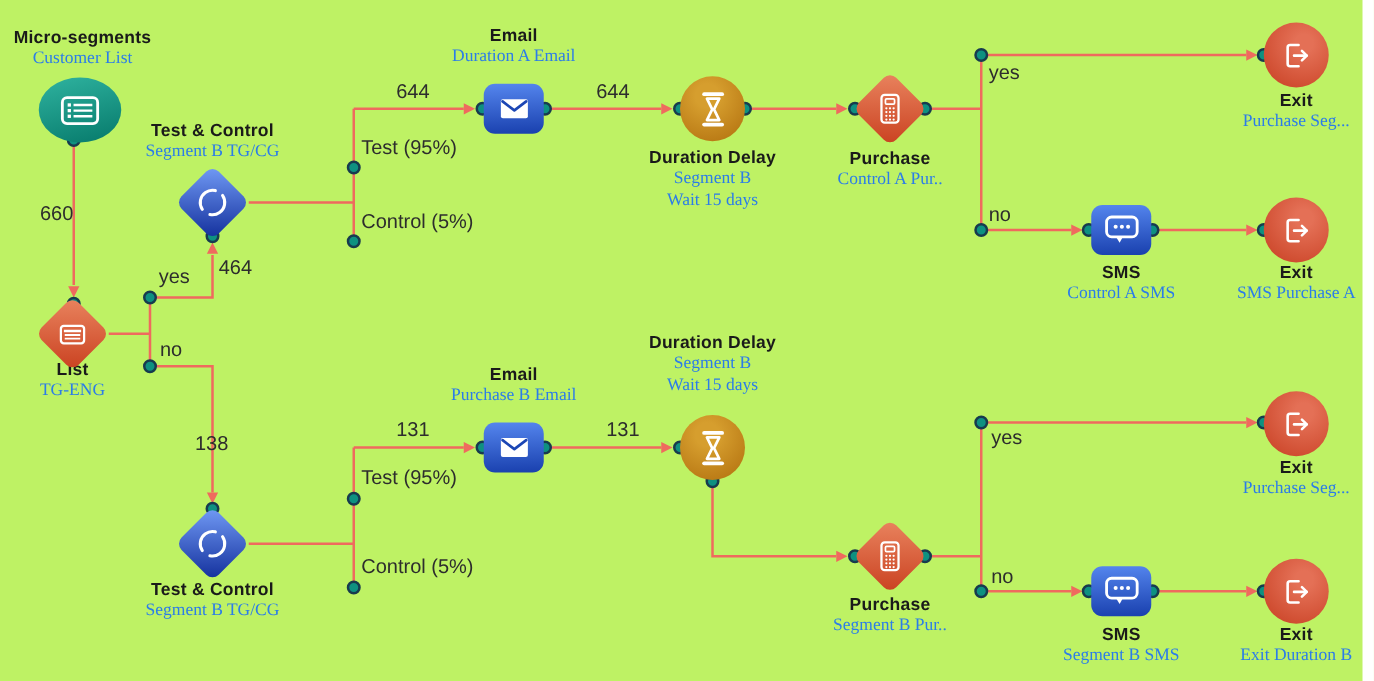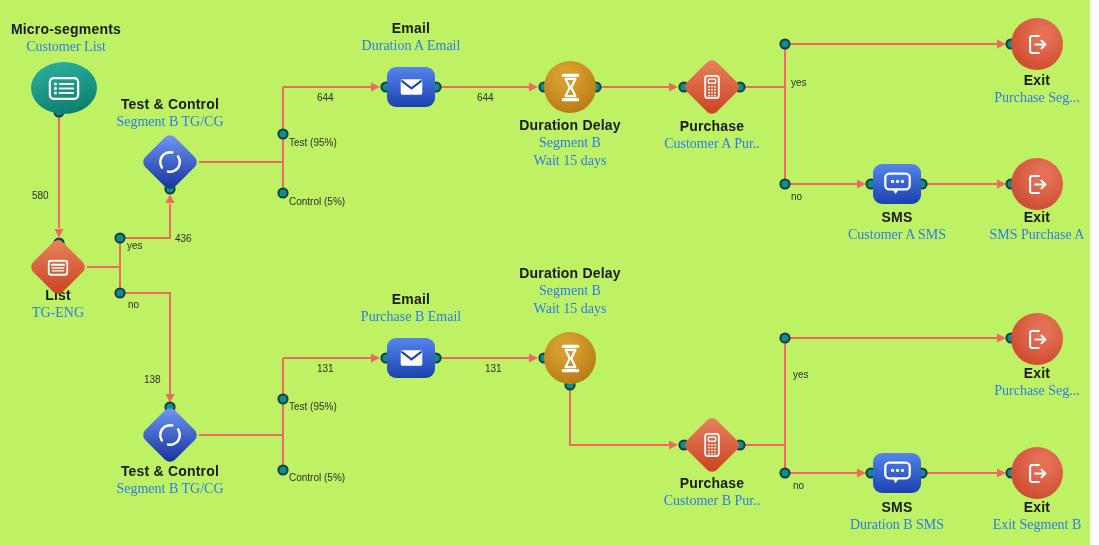--- a/index.html
+++ b/index.html
@@ -15,21 +15,21 @@
   .diamond.orange{background:linear-gradient(135deg,#E8815C 5%,#CB4423 95%);}
   .diamond.blue{background:linear-gradient(135deg,#6E97F2 5%,#16339F 95%);}
   .rrect{width:48px;height:40px;border-radius:9px;
          background:linear-gradient(178deg,#5586EE 0%,#1940AE 100%);}
   .circle{border-radius:50%;}
   .circle.amber{width:52px;height:52px;background:radial-gradient(circle at 42% 30%,#D69E2E 20%,#B06E0D 100%);}
   .circle.red{width:52px;height:52px;background:radial-gradient(circle at 62% 32%,#E47056 15%,#C73E21 100%);}
   .nlabel{position:absolute;transform:translateX(-50%);text-align:center;width:max-content;z-index:2;}
   .nlabel .t{font-weight:bold;font-size:14px;line-height:18px;color:#1A1A1A;letter-spacing:.2px;}
   .nlabel .s{font-size:14px;line-height:18px;color:#2B7CE9;white-space:pre-line;font-family:Liberation Serif, serif;}
-  .elabel{position:absolute;font-size:10px;line-height:15px;color:#2D2D2D;z-index:2;white-space:nowrap;margin-top:24px;}
+  .elabel{position:absolute;font-size:16px;line-height:15px;color:#2D2D2D;z-index:2;white-space:nowrap;}
 </style>
 </head>
 <body>
 
 <div id="canvas">
 
   <svg id="edges" width="1099" height="545" viewBox="0 0 1099 545">
     <g stroke="#EF6A5E" stroke-width="2" fill="none">
       <path d="M59,112 V228"></path>
       <path d="M87,267 H120 M120,238 V293"></path>
@@ -185,21 +185,21 @@
           <circle cx="11" cy="20.2" r="1"></circle>
           <circle cx="14.2" cy="20.2" r="1"></circle>
         <circle cx="7.8" cy="23.5" r="1"></circle>
           <circle cx="11" cy="23.5" r="1"></circle>
           <circle cx="14.2" cy="23.5" r="1"></circle>
       </g>
     </svg>
   </div>
   <div class="nlabel" style="left:712px;top:117px">
     <div class="t">Purchase</div>
-    <div class="s">Customer A Pur..</div>
+    <div class="s">Control A Pur..</div>
   </div>
 
   <div class="shape circle red" style="left:1037px;top:44px">
     <svg width="27" height="27" viewBox="0 0 30 30">
       <path d="M16.5,5.5 H9 a2.2,2.2 0 0 0 -2.2,2.2 V22.3 a2.2,2.2 0 0 0 2.2,2.2 H16.5" fill="none" stroke="#fff" stroke-width="2.3" stroke-linecap="round"></path>
       <path d="M12.5,15 H23.5" stroke="#fff" stroke-width="2.3" stroke-linecap="round"></path>
       <path d="M19.5,10.8 L23.8,15 L19.5,19.2" fill="none" stroke="#fff" stroke-width="2.3" stroke-linecap="round" stroke-linejoin="round"></path>
     </svg>
   </div>
   <div class="nlabel" style="left:1037px;top:71px">
@@ -211,21 +211,21 @@
     <svg width="29" height="26" viewBox="0 0 32 28">
       <rect x="2.5" y="2.5" width="27" height="17.5" rx="4.5" fill="none" stroke="#fff" stroke-width="2.5"></rect>
       <circle cx="10.5" cy="11.2" r="1.8" fill="#fff"></circle>
       <circle cx="16" cy="11.2" r="1.8" fill="#fff"></circle>
       <circle cx="21.5" cy="11.2" r="1.8" fill="#fff"></circle>
       <path d="M10.5,19.5 L14,25.2 L17.2,19.5 Z" fill="#fff"></path>
     </svg>
   </div>
   <div class="nlabel" style="left:897px;top:208px">
     <div class="t">SMS</div>
-    <div class="s">Customer A SMS</div>
+    <div class="s">Control A SMS</div>
   </div>
 
   <div class="shape circle red" style="left:1037px;top:184px">
     <svg width="27" height="27" viewBox="0 0 30 30">
       <path d="M16.5,5.5 H9 a2.2,2.2 0 0 0 -2.2,2.2 V22.3 a2.2,2.2 0 0 0 2.2,2.2 H16.5" fill="none" stroke="#fff" stroke-width="2.3" stroke-linecap="round"></path>
       <path d="M12.5,15 H23.5" stroke="#fff" stroke-width="2.3" stroke-linecap="round"></path>
       <path d="M19.5,10.8 L23.8,15 L19.5,19.2" fill="none" stroke="#fff" stroke-width="2.3" stroke-linecap="round" stroke-linejoin="round"></path>
     </svg>
   </div>
   <div class="nlabel" style="left:1037px;top:208px">
@@ -282,21 +282,21 @@
           <circle cx="11" cy="20.2" r="1"></circle>
           <circle cx="14.2" cy="20.2" r="1"></circle>
         <circle cx="7.8" cy="23.5" r="1"></circle>
           <circle cx="11" cy="23.5" r="1"></circle>
           <circle cx="14.2" cy="23.5" r="1"></circle>
       </g>
     </svg>
   </div>
   <div class="nlabel" style="left:712px;top:474px">
     <div class="t">Purchase</div>
-    <div class="s">Customer B Pur..</div>
+    <div class="s">Segment B Pur..</div>
   </div>
 
   <div class="shape circle red" style="left:1037px;top:339px">
     <svg width="27" height="27" viewBox="0 0 30 30">
       <path d="M16.5,5.5 H9 a2.2,2.2 0 0 0 -2.2,2.2 V22.3 a2.2,2.2 0 0 0 2.2,2.2 H16.5" fill="none" stroke="#fff" stroke-width="2.3" stroke-linecap="round"></path>
       <path d="M12.5,15 H23.5" stroke="#fff" stroke-width="2.3" stroke-linecap="round"></path>
       <path d="M19.5,10.8 L23.8,15 L19.5,19.2" fill="none" stroke="#fff" stroke-width="2.3" stroke-linecap="round" stroke-linejoin="round"></path>
     </svg>
   </div>
   <div class="nlabel" style="left:1037px;top:364px">
@@ -308,40 +308,40 @@
     <svg width="29" height="26" viewBox="0 0 32 28">
       <rect x="2.5" y="2.5" width="27" height="17.5" rx="4.5" fill="none" stroke="#fff" stroke-width="2.5"></rect>
       <circle cx="10.5" cy="11.2" r="1.8" fill="#fff"></circle>
       <circle cx="16" cy="11.2" r="1.8" fill="#fff"></circle>
       <circle cx="21.5" cy="11.2" r="1.8" fill="#fff"></circle>
       <path d="M10.5,19.5 L14,25.2 L17.2,19.5 Z" fill="#fff"></path>
     </svg>
   </div>
   <div class="nlabel" style="left:897px;top:498px">
     <div class="t">SMS</div>
-    <div class="s">Duration B SMS</div>
+    <div class="s">Segment B SMS</div>
   </div>
 
   <div class="shape circle red" style="left:1037px;top:473px">
     <svg width="27" height="27" viewBox="0 0 30 30">
       <path d="M16.5,5.5 H9 a2.2,2.2 0 0 0 -2.2,2.2 V22.3 a2.2,2.2 0 0 0 2.2,2.2 H16.5" fill="none" stroke="#fff" stroke-width="2.3" stroke-linecap="round"></path>
       <path d="M12.5,15 H23.5" stroke="#fff" stroke-width="2.3" stroke-linecap="round"></path>
       <path d="M19.5,10.8 L23.8,15 L19.5,19.2" fill="none" stroke="#fff" stroke-width="2.3" stroke-linecap="round" stroke-linejoin="round"></path>
     </svg>
   </div>
   <div class="nlabel" style="left:1037px;top:498px">
     <div class="t">Exit</div>
-    <div class="s">Exit Segment B</div>
-  </div>
-
-  <div class="elabel" style="left:32px;top:164px">580</div>
+    <div class="s">Exit Duration B</div>
+  </div>
+
+  <div class="elabel" style="left:32px;top:164px">660</div>
   <div class="elabel" style="left:127px;top:214px">yes</div>
-  <div class="elabel" style="left:175px;top:207px">436</div>
+  <div class="elabel" style="left:175px;top:207px">464</div>
   <div class="elabel" style="left:128px;top:273px">no</div>
-  <div class="elabel" style="left:144px;top:348px">138</div>
+  <div class="elabel" style="left:156px;top:348px">138</div>
   <div class="elabel" style="left:289px;top:111px">Test (95%)</div>
   <div class="elabel" style="left:289px;top:170px">Control (5%)</div>
   <div class="elabel" style="left:317px;top:66px">644</div>
   <div class="elabel" style="left:477px;top:66px">644</div>
   <div class="elabel" style="left:791px;top:51px">yes</div>
   <div class="elabel" style="left:791px;top:165px">no</div>
   <div class="elabel" style="left:289px;top:375px">Test (95%)</div>
   <div class="elabel" style="left:289px;top:446px">Control (5%)</div>
   <div class="elabel" style="left:317px;top:337px">131</div>
   <div class="elabel" style="left:485px;top:337px">131</div>

